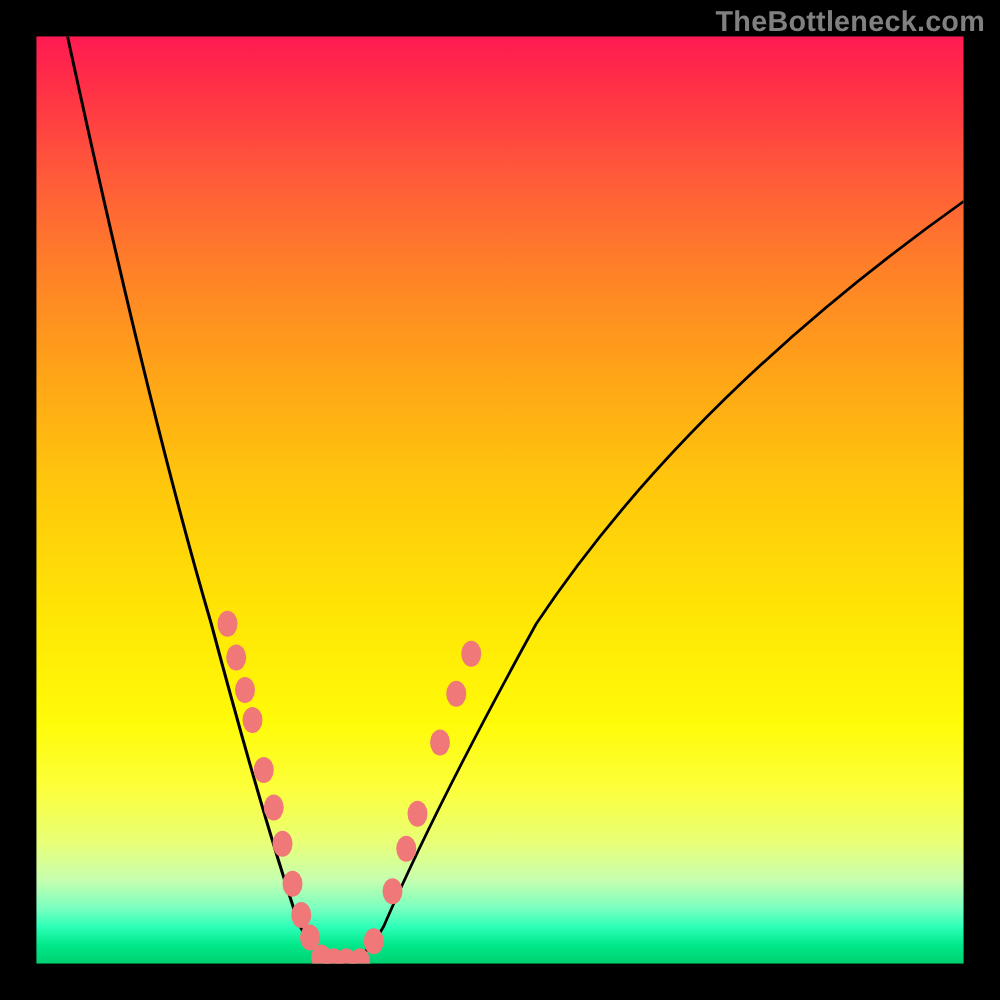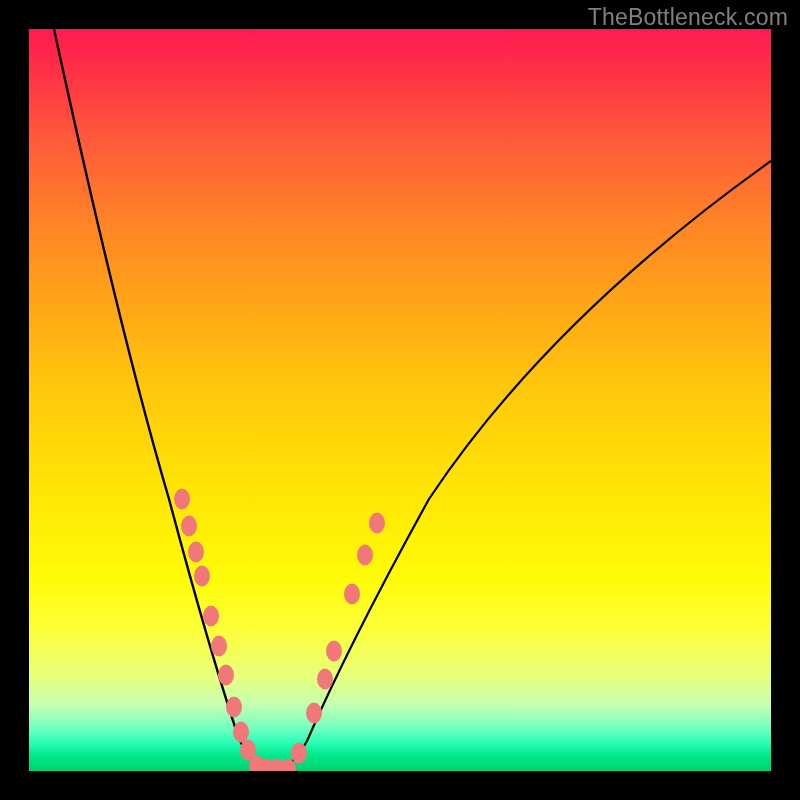--- a/index.html
+++ b/index.html
@@ -44,21 +44,21 @@
     position: absolute;
     inset: 0;
   }
   .watermark {
     position: absolute;
     top: 4px;
     right: 12px;
     color: #808080;
     font-size: 23px;
     letter-spacing: 0.2px;
-    font-weight: 400;
+    font-weight: 700;
     margin-left: 35px;
   }
 </style>
 </head>
 <body>
 
 <div class="frame">
   <div class="gradient"></div>
   <svg class="curves" viewBox="0 0 742 742" preserveAspectRatio="none">
     <g>

